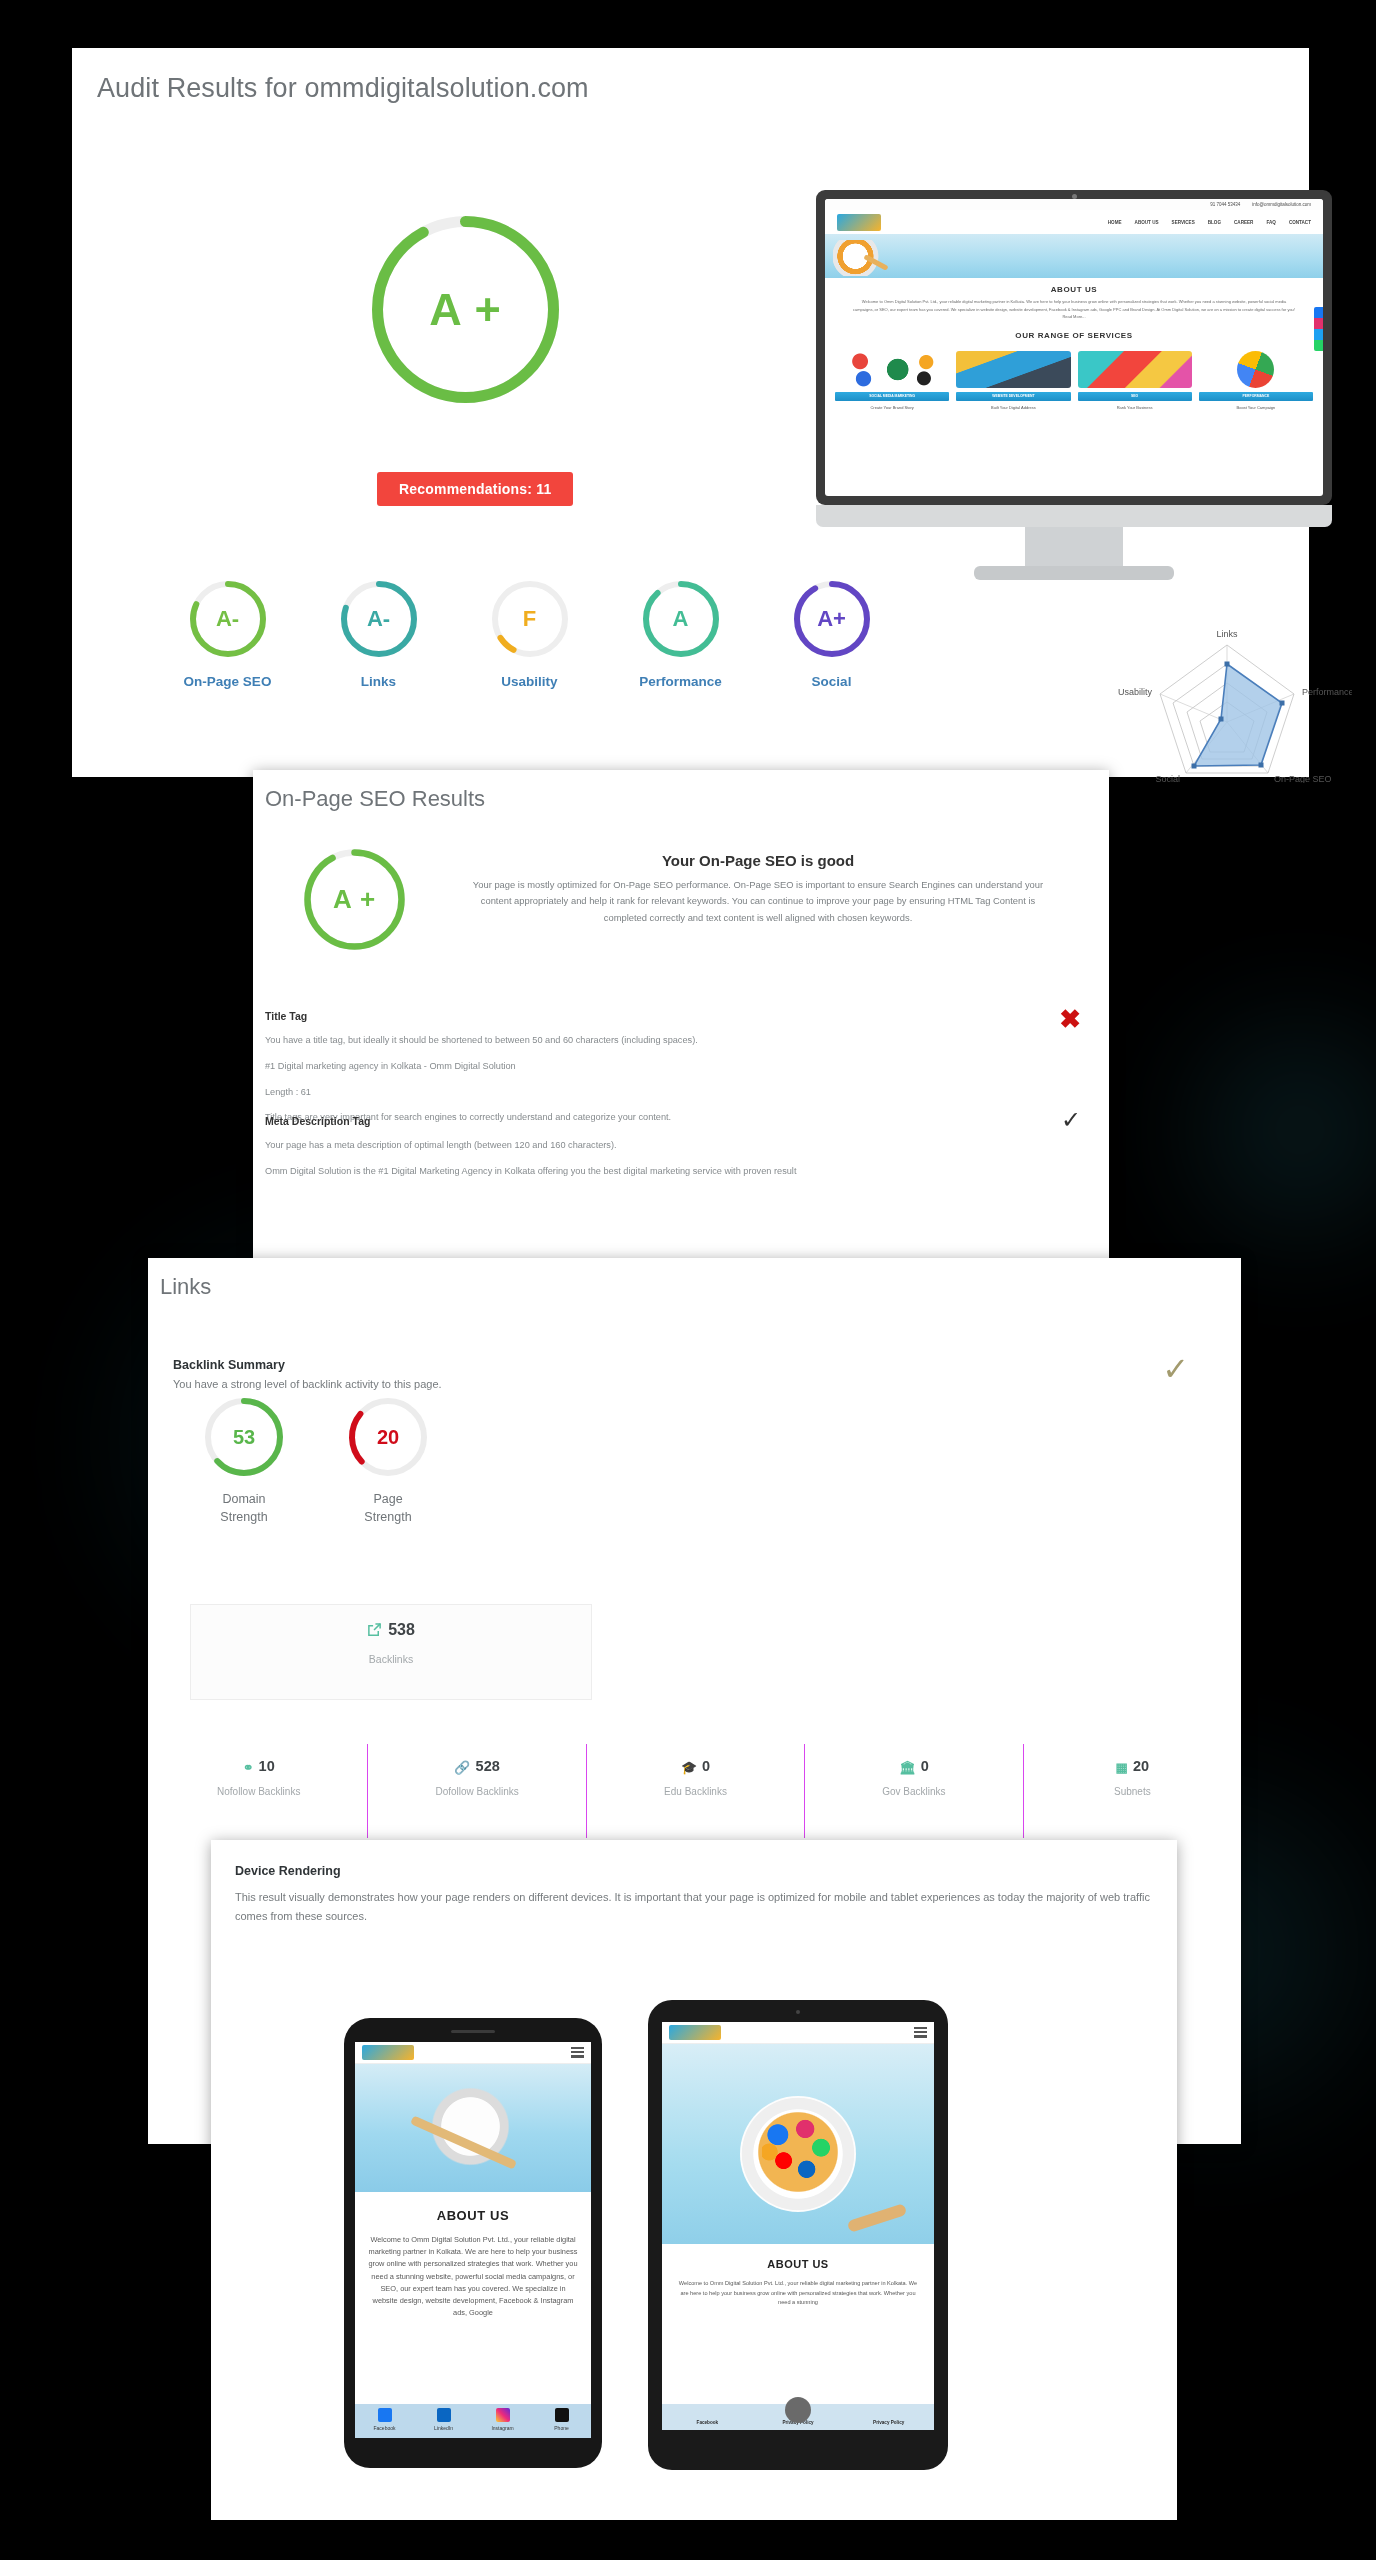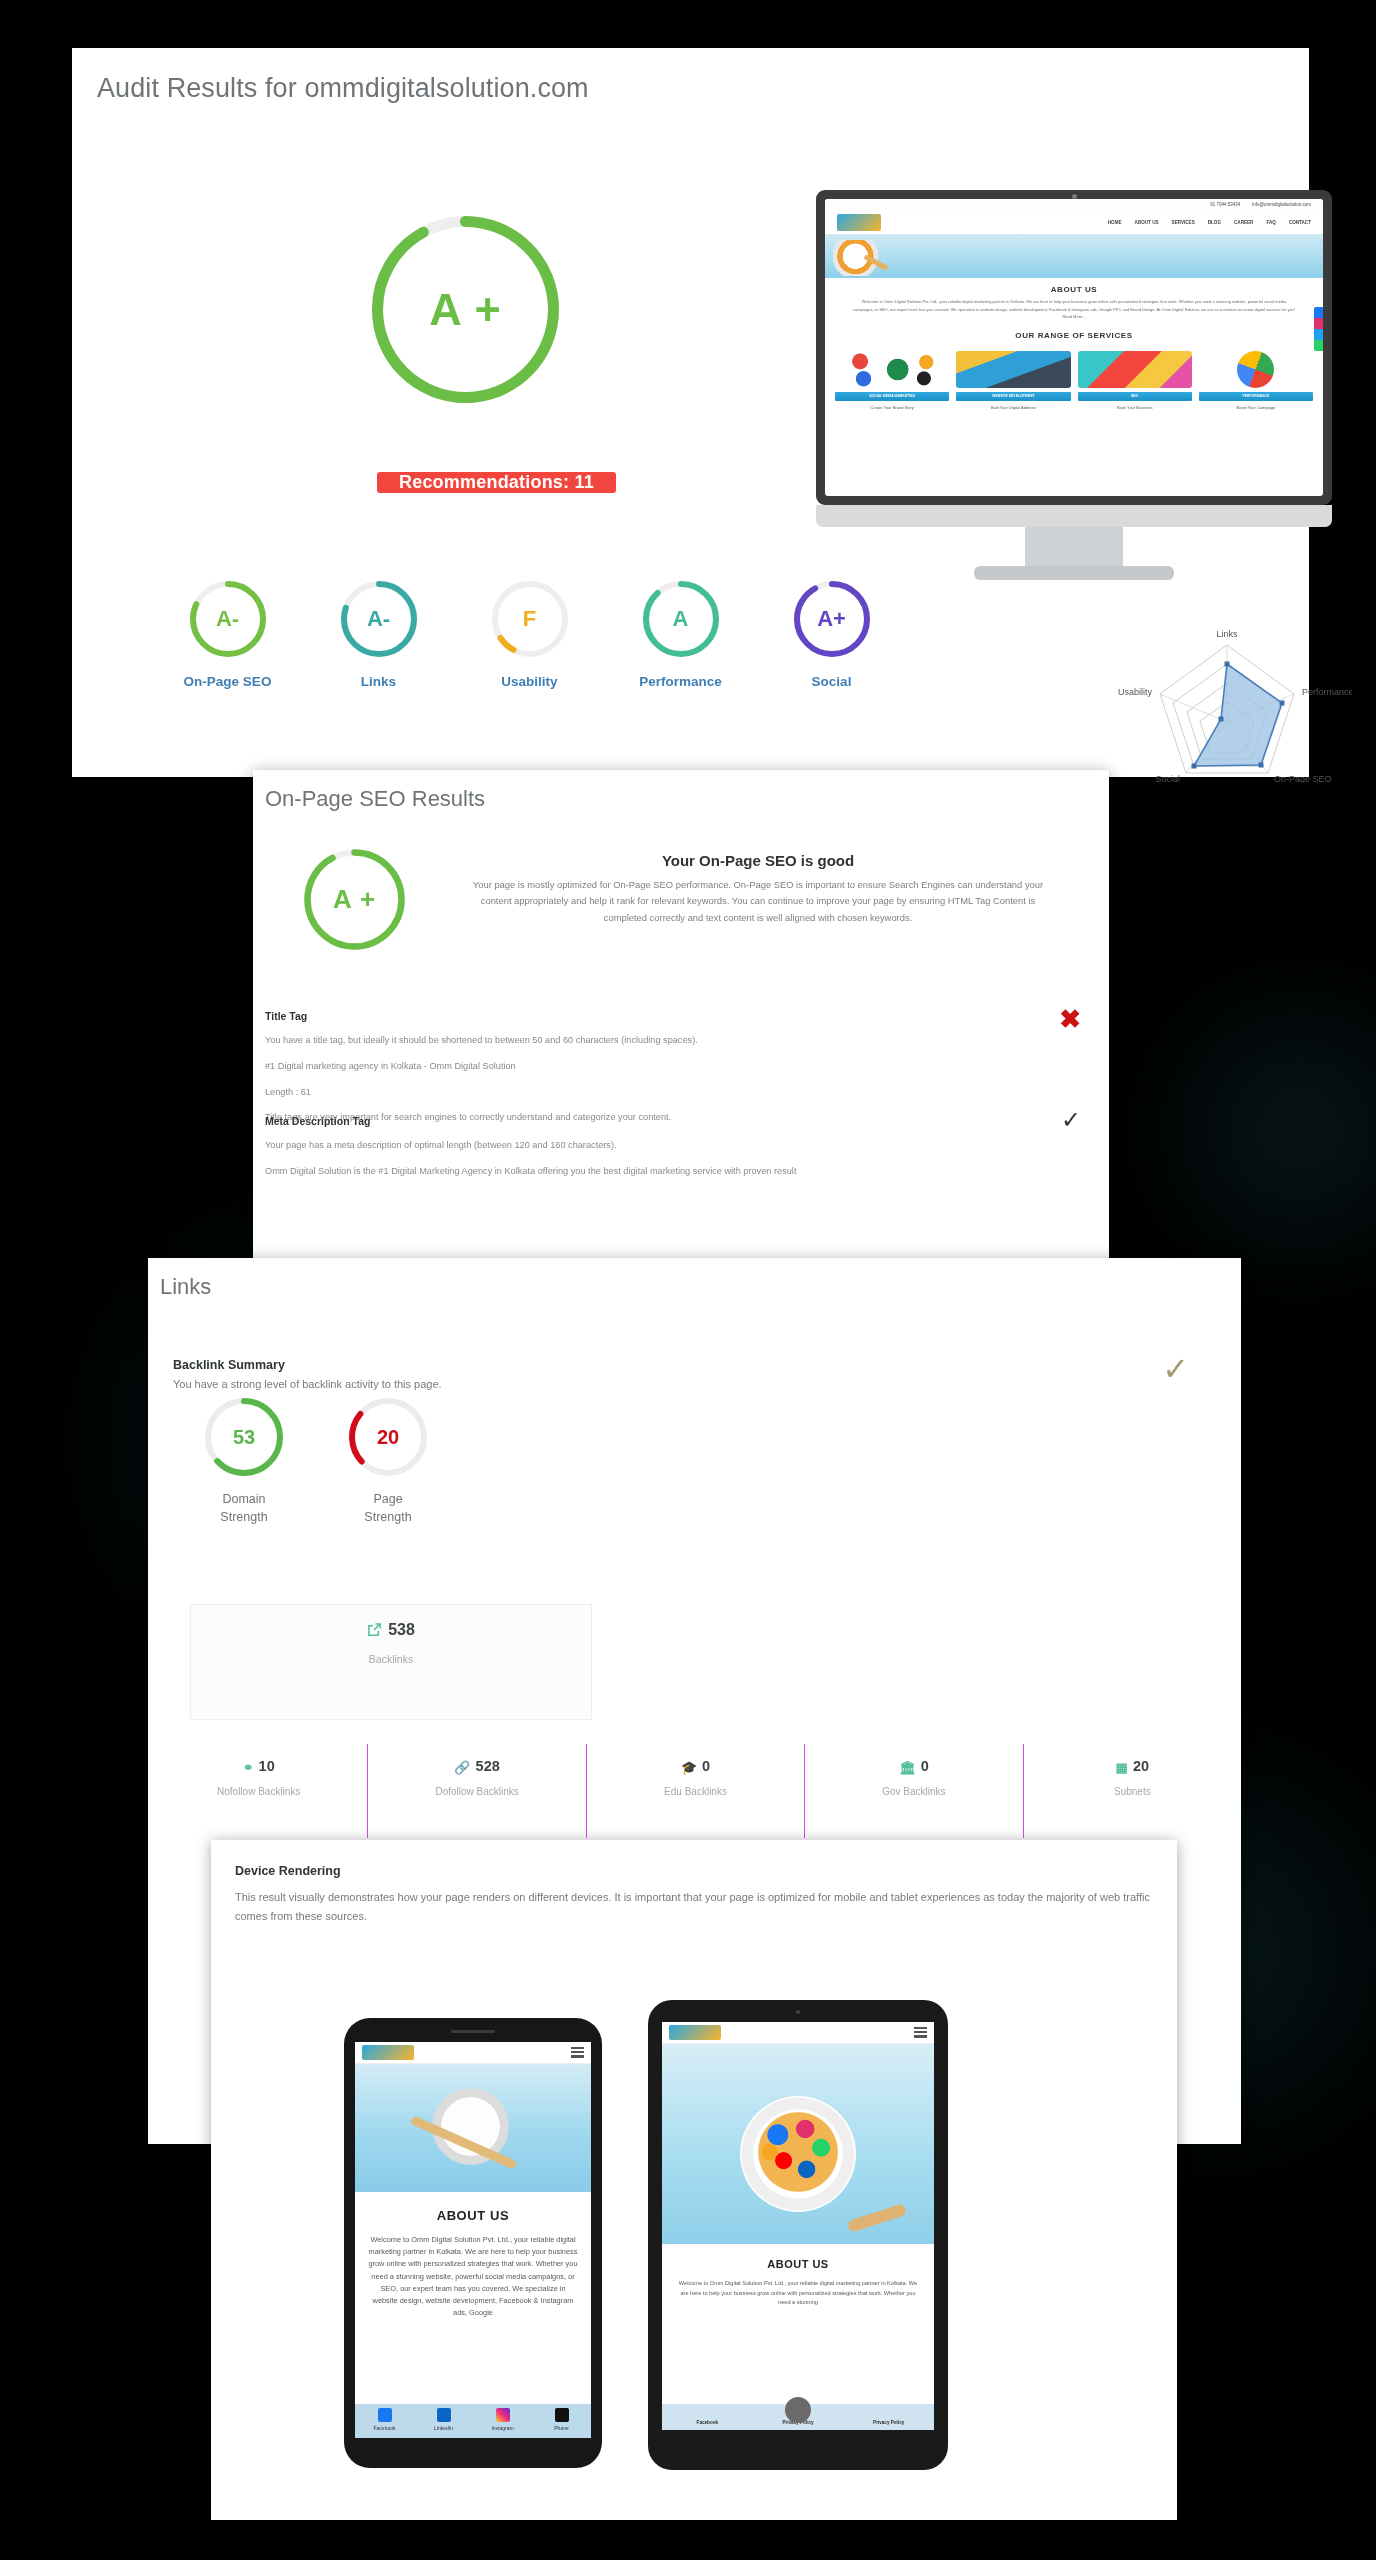--- a/index.html
+++ b/index.html
@@ -20,21 +20,21 @@
   #panel-overview{left:72px;top:48px;width:1237px;height:729px;box-shadow:0 2px 14px rgba(0,0,0,.35);}
   .audit-title{position:absolute;left:25px;top:25px;font-size:27px;color:#6f7478;font-weight:400;letter-spacing:.1px;}
 
   .big-gauge{position:absolute;left:295px;top:163px;width:197px;height:197px;}
   .big-gauge svg{display:block;}
   .big-grade{position:absolute;inset:0;display:flex;align-items:center;justify-content:center;
     font-size:45px;font-weight:700;color:#6abd45;letter-spacing:1px;}
   .verdict{position:absolute;left:146px;top:375px;width:495px;text-align:center;
     font-size:29px;color:#2b2b2b;font-weight:400;}
   .rec-badge{position:absolute;left:305px;top:424px;background:#f2453d;color:#fff;
-    font-size:18px;font-weight:700;padding:0 22px;border-radius:3px;letter-spacing:.2px;}
+    font-size:14px;font-weight:700;padding:9px 22px;border-radius:3px;letter-spacing:.2px;}
 
   
   .monitor{position:absolute;left:744px;top:142px;width:516px;height:420px;}
   .mon-body{position:absolute;left:0;top:0;width:516px;height:315px;background:#3b3b3b;border-radius:9px;padding:9px;}
   .mon-cam{position:absolute;left:50%;top:4px;width:5px;height:5px;margin-left:-2px;background:#777;border-radius:50%;}
   .mon-screen{width:100%;height:100%;background:#fff;border-radius:3px;overflow:hidden;position:relative;}
   .mon-chin{position:absolute;left:0;top:315px;width:516px;height:22px;background:#d8dadb;border-radius:0 0 7px 7px;}
   .mon-neck{position:absolute;left:50%;margin-left:-49px;top:337px;width:98px;height:42px;background:#cfd2d4;}
   .mon-base{position:absolute;left:50%;margin-left:-100px;top:376px;width:200px;height:14px;background:#c6c9cb;border-radius:6px;}
 
@@ -103,21 +103,21 @@
   .bl-h{font-size:12.5px;font-weight:700;color:#2f3437;}
   .bl-p{margin-top:6px;font-size:11px;color:#767b7e;}
   .bl-check{position:absolute;right:52px;top:92px;font-size:32px;color:#a39b6e;}
 
   .str-row{position:absolute;left:190px;top:1395px;display:flex;gap:36px;}
   .str-item{text-align:center;width:108px;}
   .str-wrap{position:relative;width:84px;height:84px;margin:0 auto;}
   .str-val{position:absolute;inset:0;display:flex;align-items:center;justify-content:center;font-size:20px;font-weight:700;}
   .str-lab{margin-top:12px;font-size:12.5px;color:#6f7478;line-height:1.4;}
 
-  .bl-box{position:absolute;left:190px;top:1604px;width:402px;height:116px;border:1px solid #ededed;background:#fcfcfc;
+  .bl-box{position:absolute;left:190px;top:1604px;width:402px;height:96px;border:1px solid #ededed;background:#fcfcfc;
     display:flex;}
   .bl-cell{flex:1;text-align:center;padding-top:16px;}
   .bl-num{font-size:16px;font-weight:700;color:#3f4447;}
   .bl-ico{display:inline-block;vertical-align:-2px;margin-right:6px;}
   .bl-cap{margin-top:12px;font-size:10.5px;color:#a3a8ab;}
 
   .stat-row{position:absolute;left:150px;top:1744px;width:1091px;height:94px;display:flex;background:#fff;}
   .stat{flex:1;text-align:center;padding-top:14px;border-right:1px solid #d946ef;}
   .stat:last-child{border-right:none;}
   .stat-num{font-size:14.5px;font-weight:700;color:#3f4447;}

